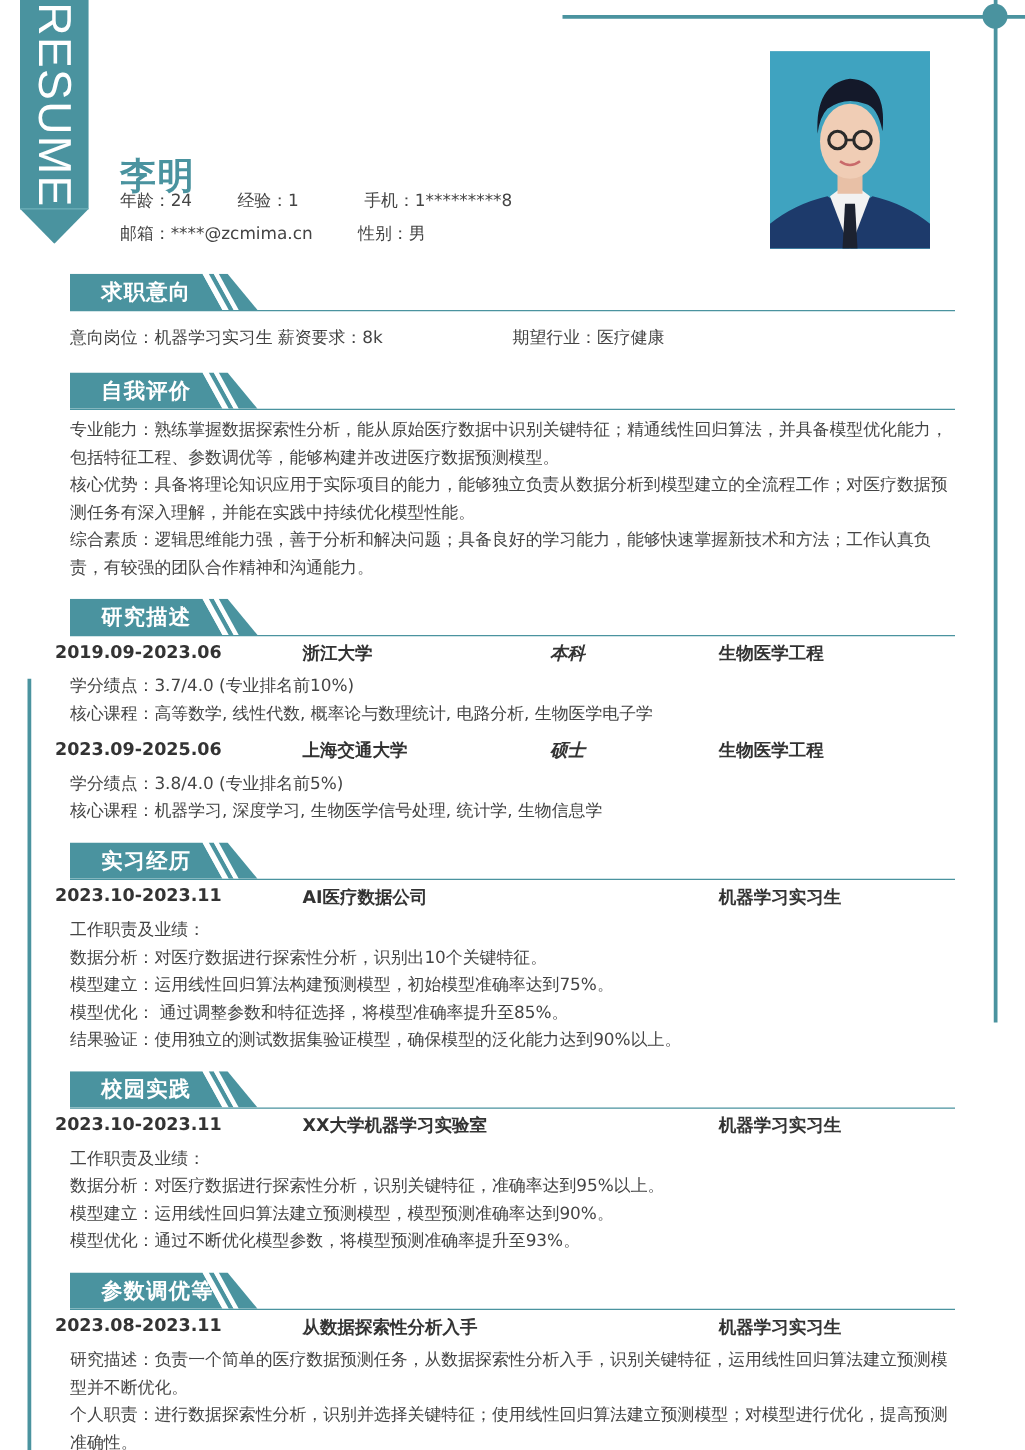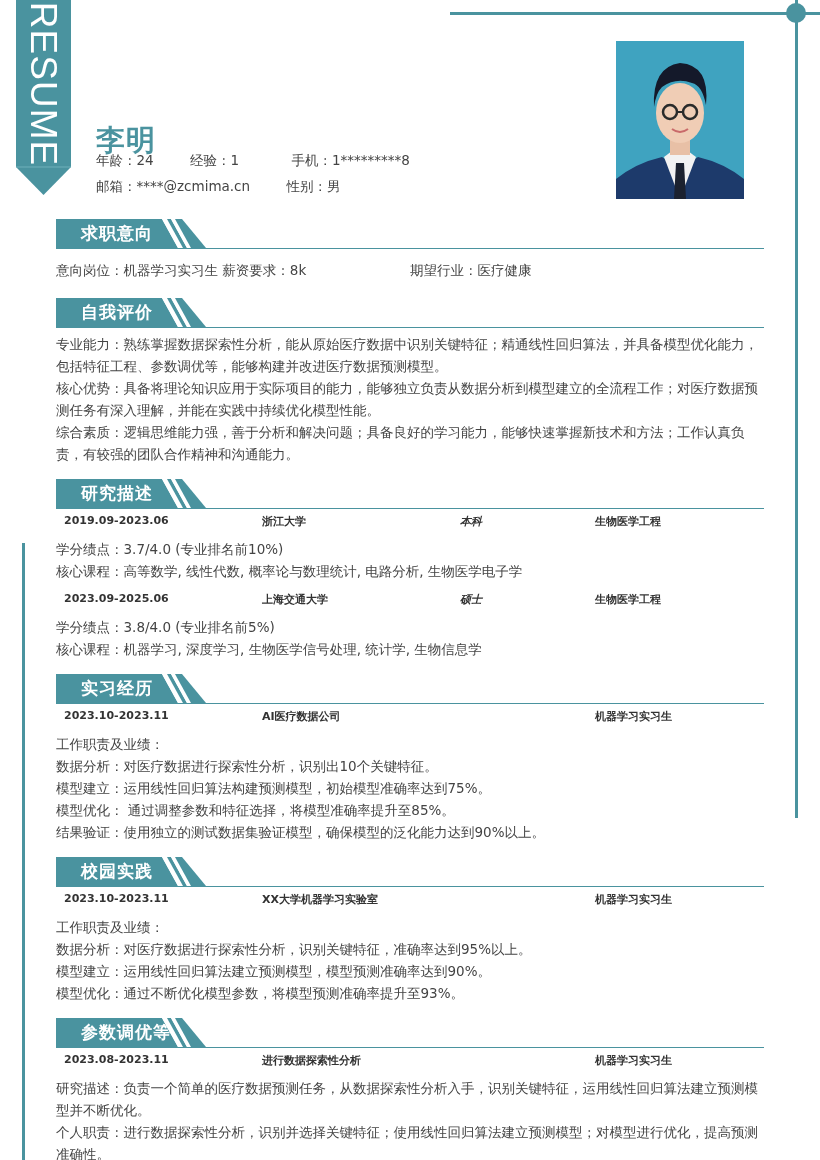--- a/index.html
+++ b/index.html
@@ -23,21 +23,21 @@
   .row2 { top: 178px; text-align: right; }
 
   .photo { position: absolute; left: 616px; top: 41px; width: 128px; height: 158px; overflow: hidden; background: #3fa0bd; }
 
   .section-header { position: absolute; left: 56px; width: 708px; height: 30px; }
   .section-header svg { position: absolute; left: 0; top: 0; }
   .section-header .line { position: absolute; left: 0; bottom: 0; width: 708px; height: 1px; background: #4a939f; }
   .section-header .title { position: absolute; left: 25px; top: 3px; color: #fff; font-size: 17px; font-weight: bold; letter-spacing: 1px; }
 
   .text { position: absolute; left: 56px; width: 710px; font-size: 13.5px; line-height: 22px; color: #444; }
-  .entry-head { position: absolute; left: 64px; width: 708px; height: 22px; font-size: 11px; font-weight: bold; color: #333; }
+  .entry-head { position: absolute; left: 44px; width: 708px; height: 22px; font-size: 14px; font-weight: bold; color: #333; }
   .entry-head span { position: absolute; top: 0; white-space: nowrap; }
   .c1 { left: 0; } .c2 { left: 198px; } .c3 { left: 396px; font-style: italic; } .c4 { left: 531px; }
 </style>
 </head>
 <body>
 
 <div class="deco-hline"></div>
 <div class="deco-vline-right"></div>
 <div class="deco-circle"></div>
 <div class="deco-vline-left"></div>
@@ -185,17 +185,17 @@
       <polygon points="106,0 111,0 127,29 122,29" fill="#ffffff"></polygon>
       <polygon points="111,0 115,0 131,29 127,29" fill="#4a939f"></polygon>
       <polygon points="115,0 119,0 135,29 131,29" fill="#ffffff"></polygon>
       <polygon points="119,0 126,0 150,29 135,29" fill="#4a939f"></polygon>
     </svg>
   <div class="line"></div>
   <div class="title">参数调优等</div>
 </div>
 <div class="entry-head" style="top:1053px">
   <span class="c1">2023.08-2023.11</span>
-  <span class="c2">进行数据探索性分析</span>
+  <span class="c2">从数据探索性分析入手</span>
   <span class="c4">机器学习实习生</span>
 </div>
 <div class="text" style="top:1077px">研究描述：负责一个简单的医疗数据预测任务，从数据探索性分析入手，识别关键特征，运用线性回归算法建立预测模型并不断优化。</div>
 <div class="text" style="top:1121px">个人职责：进行数据探索性分析，识别并选择关键特征；使用线性回归算法建立预测模型；对模型进行优化，提高预测准确性。</div>
 
 </body></html>

